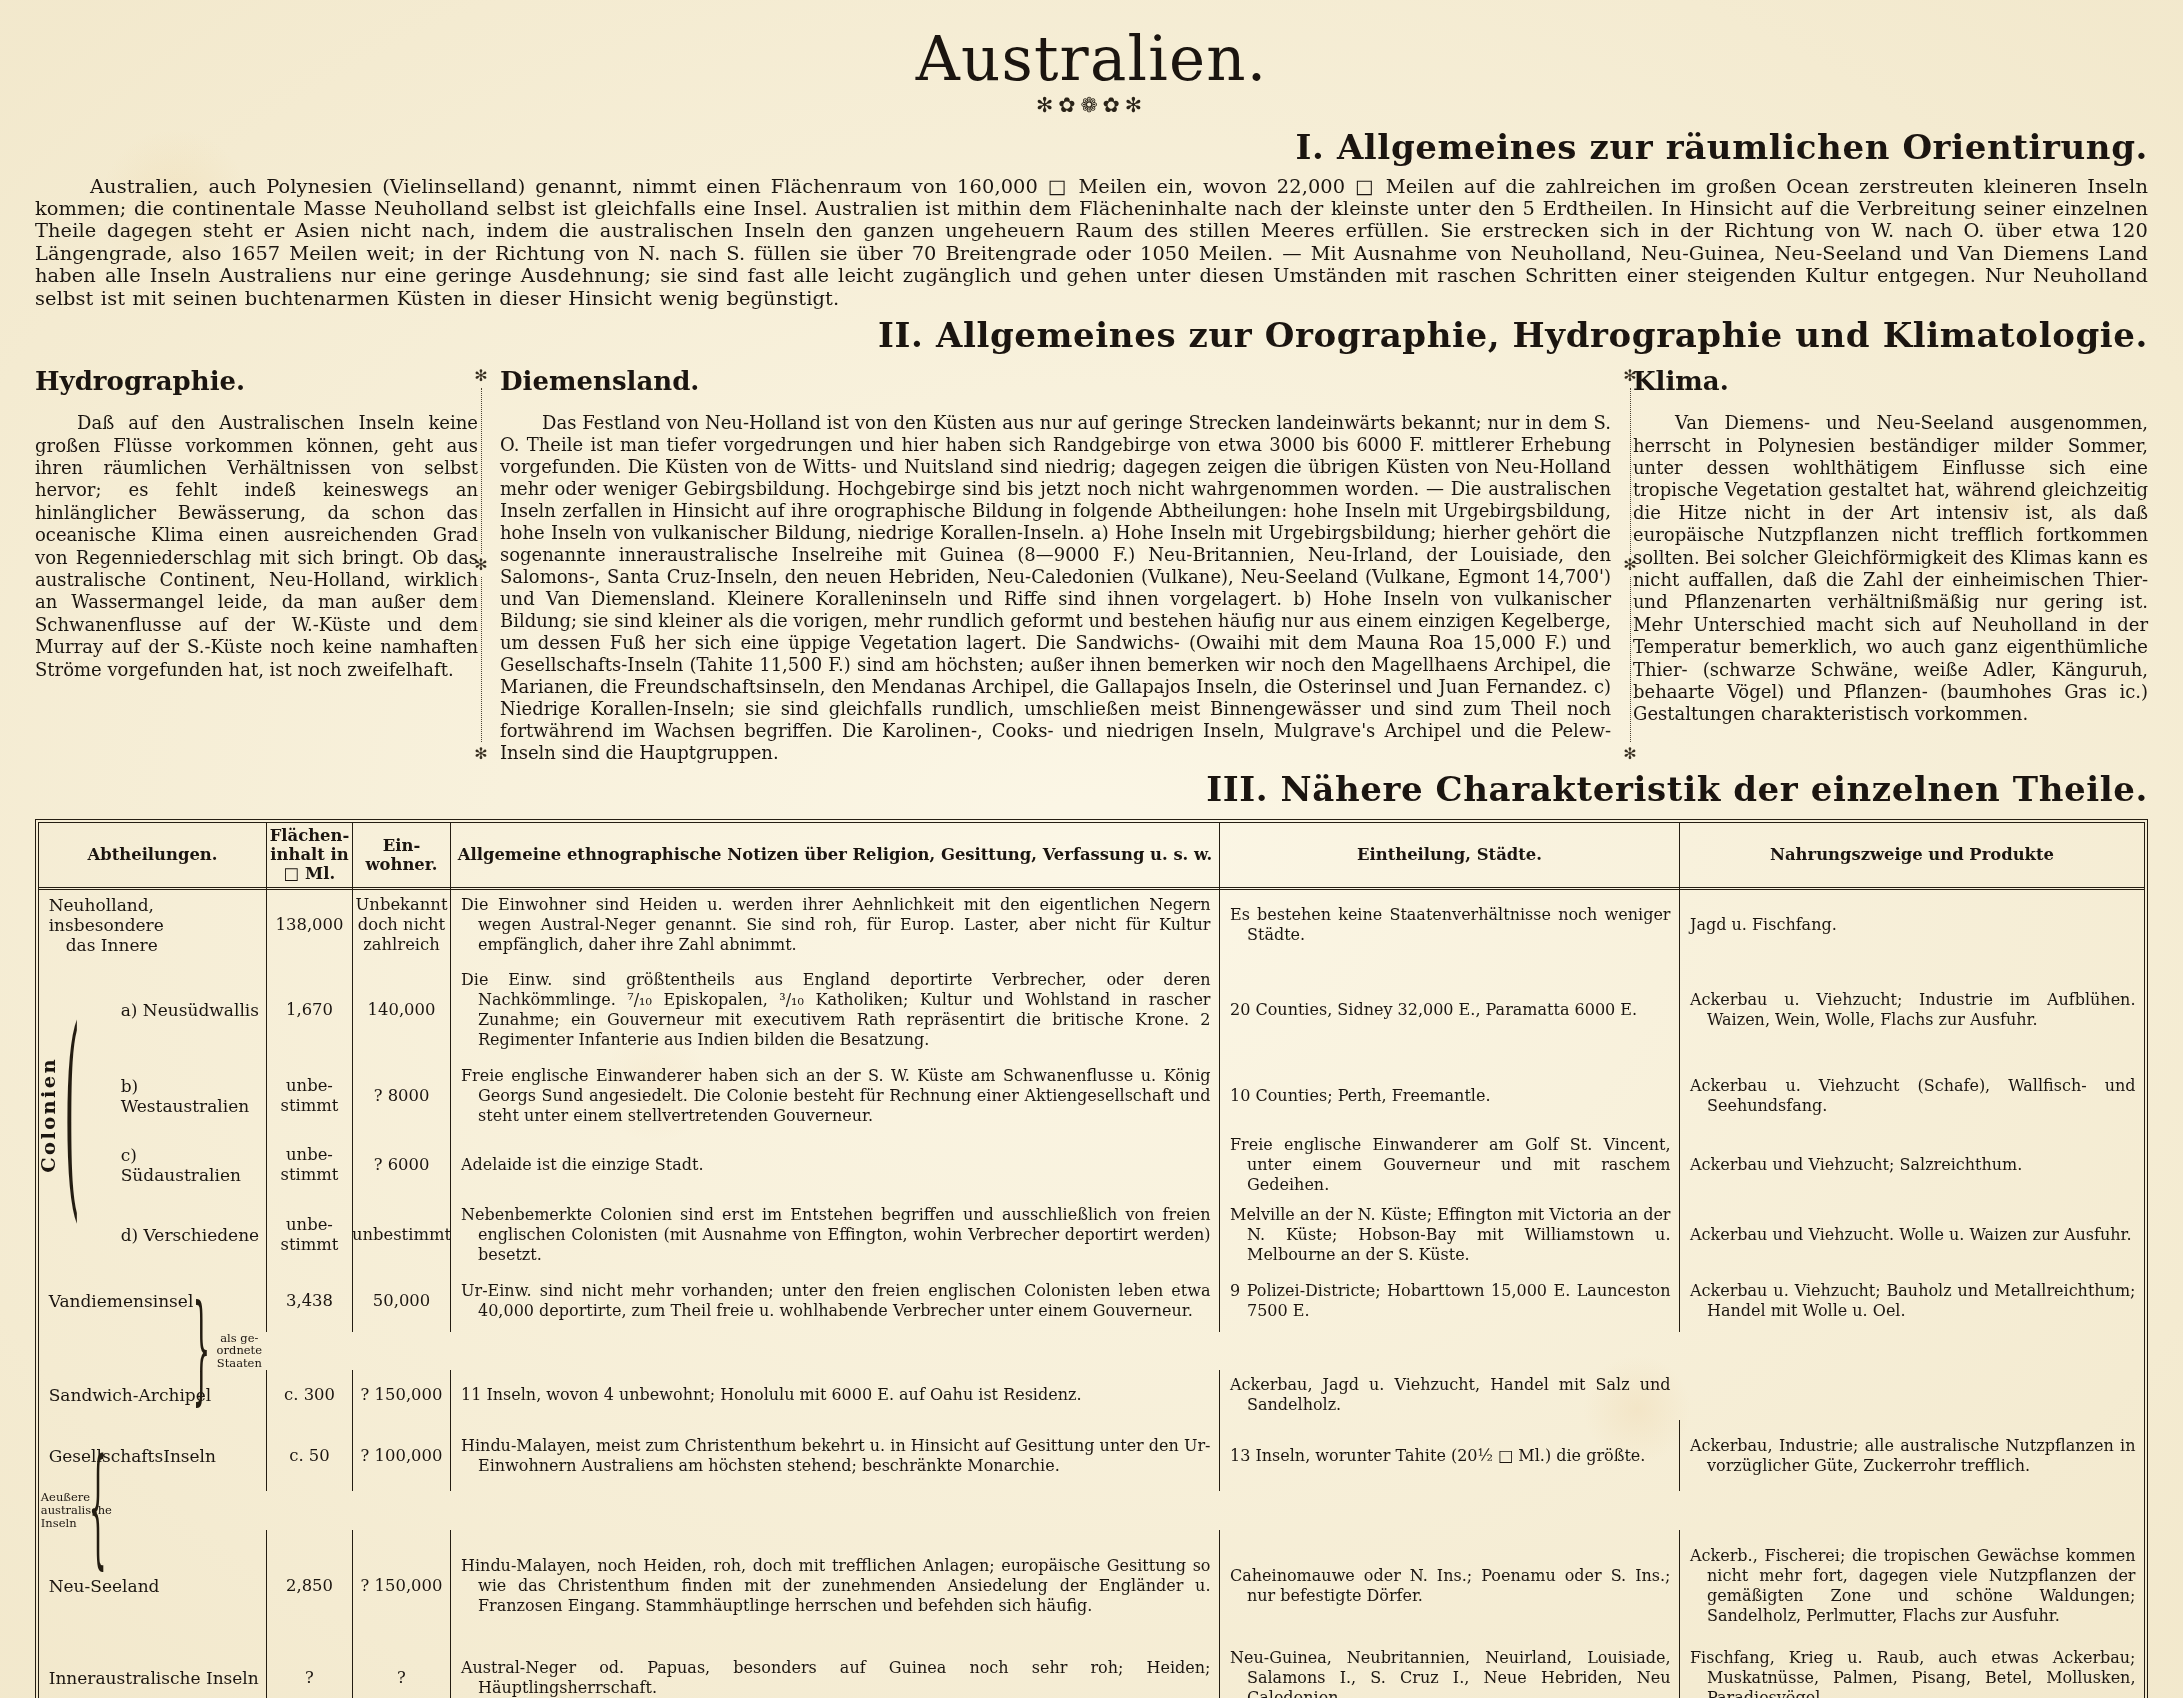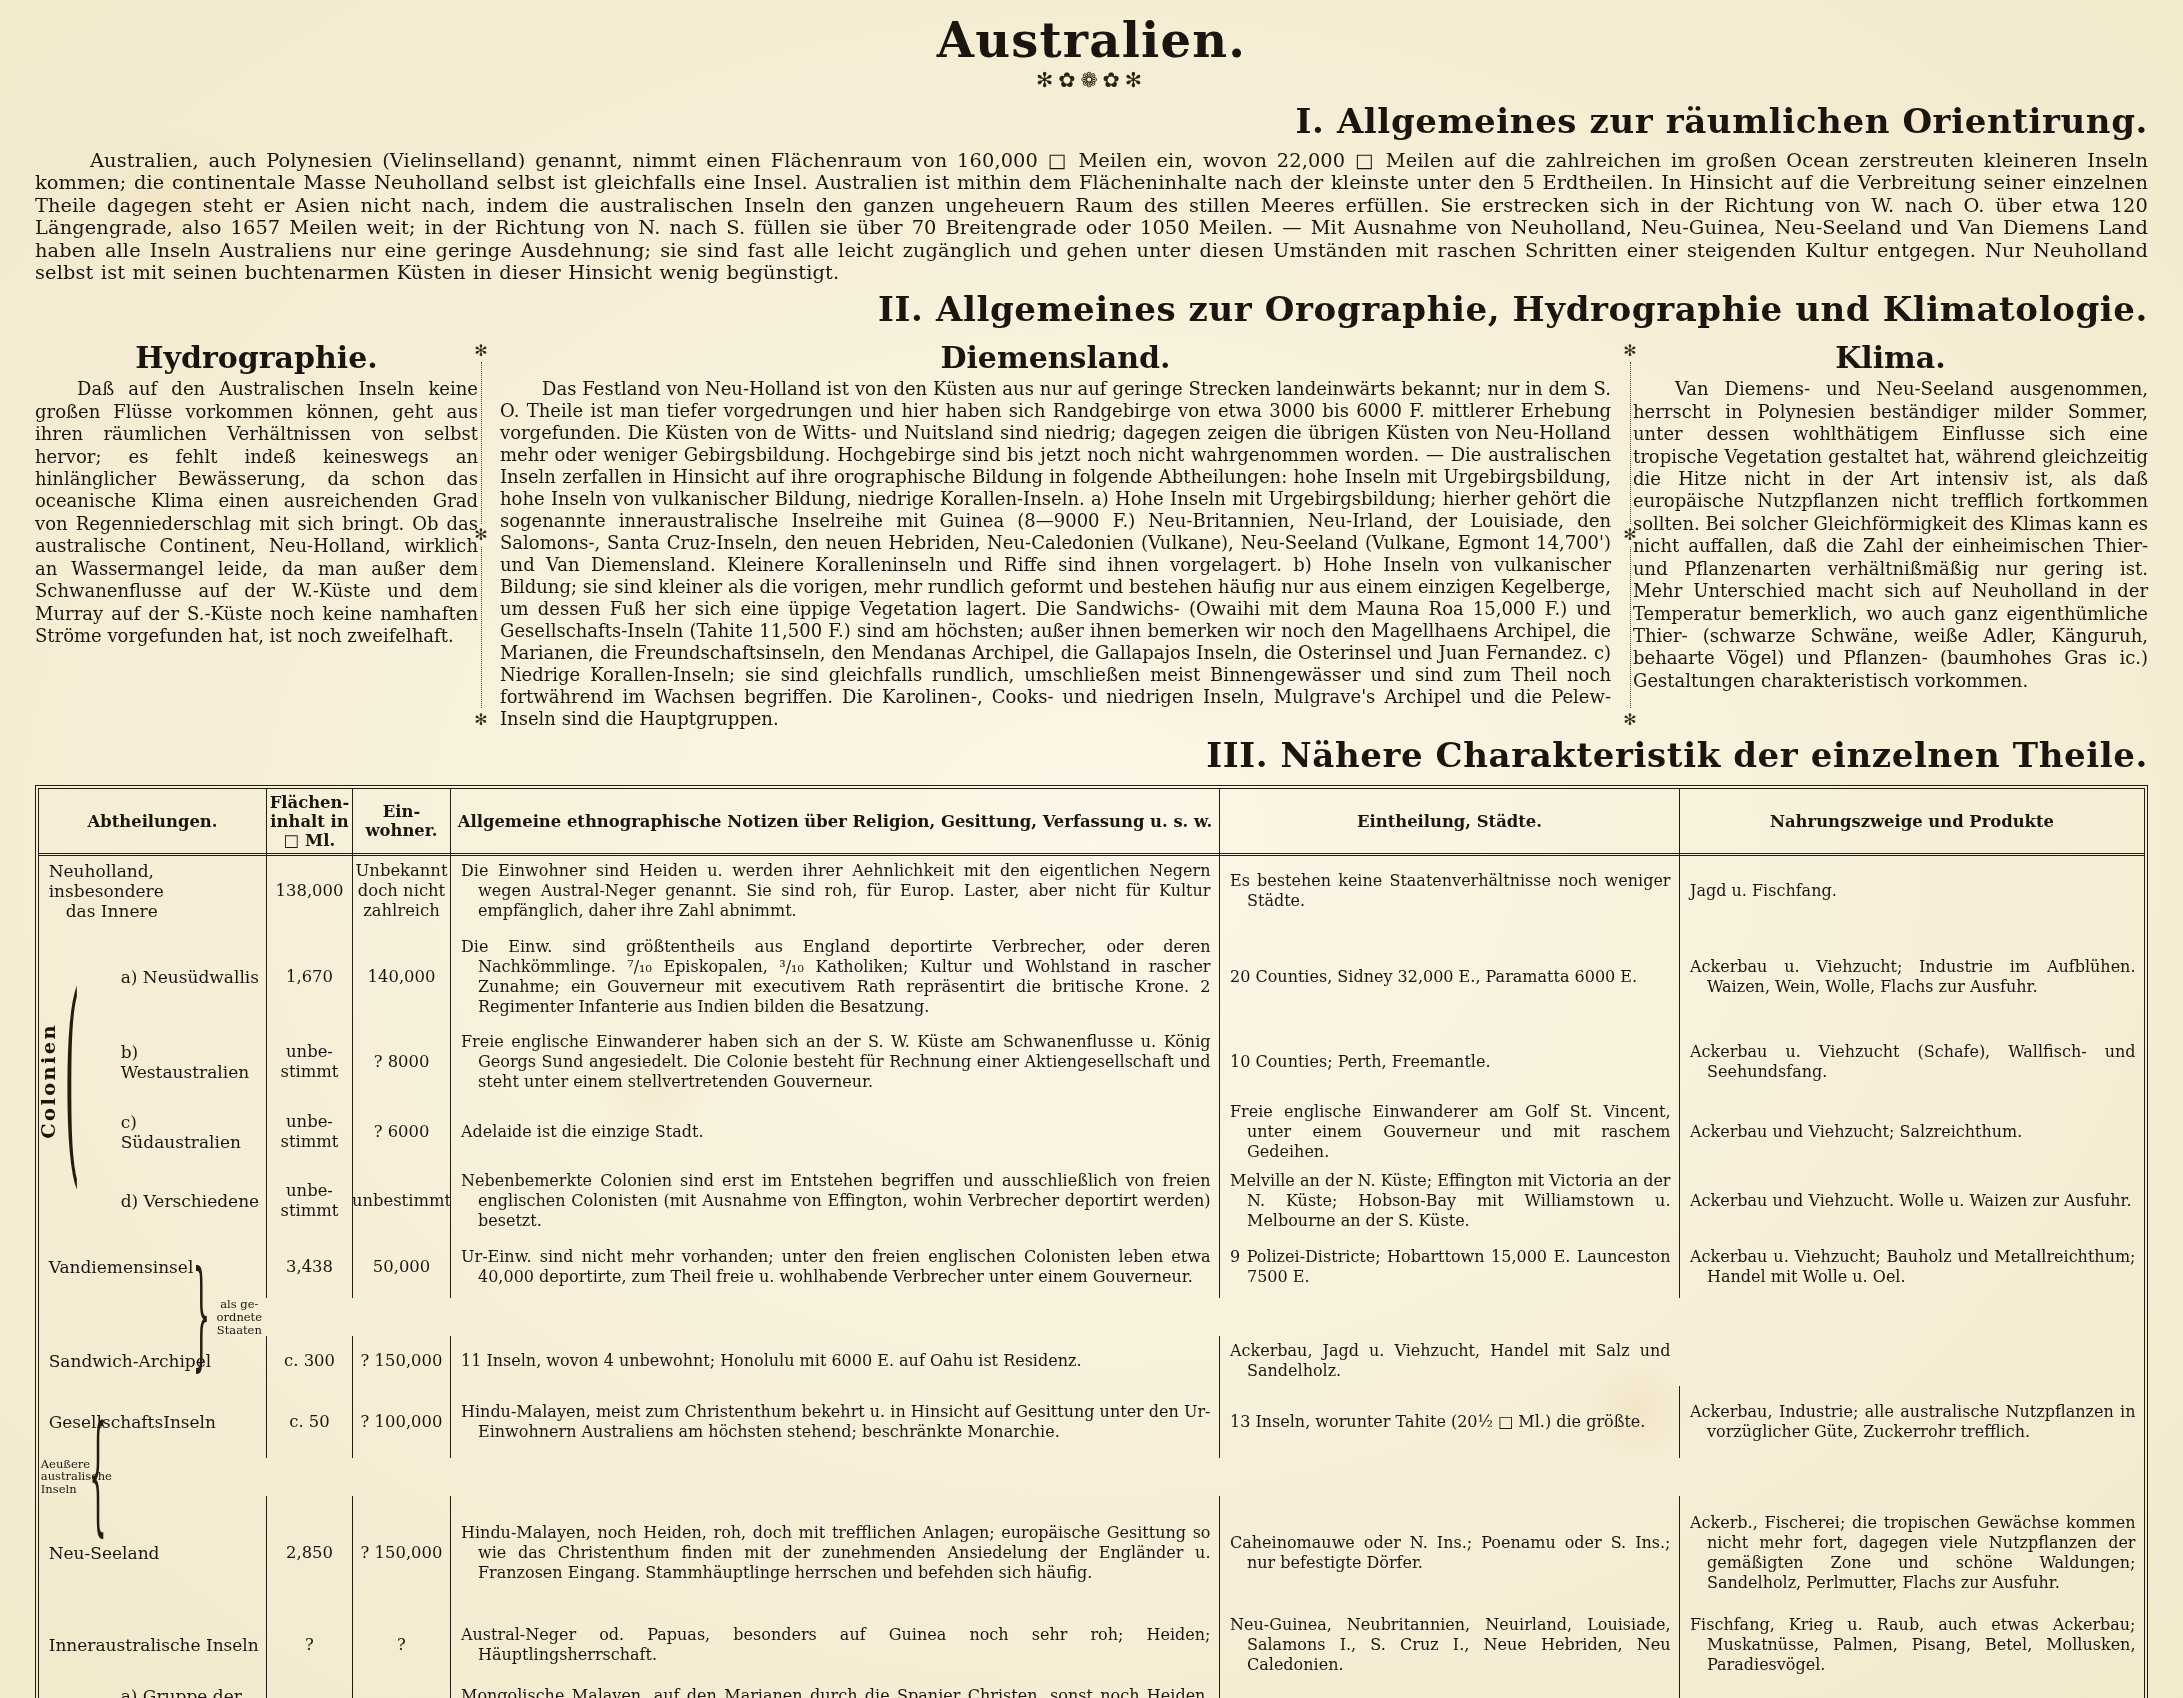--- a/index.html
+++ b/index.html
@@ -13,42 +13,42 @@
       radial-gradient(circle at 92% 30%, rgba(222,168,70,.12), transparent 2.5%),
       radial-gradient(circle at 75% 83%, rgba(214,150,60,.10), transparent 2.5%),
       radial-gradient(circle at 30% 64%, rgba(214,150,60,.07), transparent 3%),
       radial-gradient(circle at 55% 40%, rgba(224,180,90,.06), transparent 4%),
       radial-gradient(ellipse at 50% 50%, rgba(255,252,240,.5), rgba(226,208,160,.25) 96%);
   }
   .sheet{padding:9.7px 35px 0 35px;}
 
   
   .main-title{
-    text-align:center;font-weight:bold;font-size:48px;line-height:1.05;
-    letter-spacing:1.2px;margin-top:5px;
+    text-align:center;font-weight:normal;font-size:61px;line-height:1.05;
+    letter-spacing:1.2px;margin-top:17px;
   }
   .ornament{ text-align:center;font-size:20.6px;line-height:1.1;margin-top:3.6px;color:#2a2318;letter-spacing:4.9px;}
   .sec-heading{
     text-align:right;font-weight:bold;font-size:34px;line-height:1.15;margin-top:11px;letter-spacing:0.6px;
   }
   .sec-heading.small-gap{margin-top:6px;}
 
   
   .lead{
     margin-top:8.5px;font-size:19.4px;line-height:22.4px;text-align:justify;
     text-indent:55px;letter-spacing:0.1px;word-spacing:1.2px;
   }
 
   
   .threecol{display:flex;margin-top:11px;align-items:stretch;}
   .col{display:flex;flex-direction:column;}
   .col-hydro{width:443px;}
   .col-oro{flex:1;padding:0 16px;}
   .col-klima{width:515px;}
-  .col-title{text-align:center;font-weight:bold;font-size:30px;margin-bottom:3px;}
+  .col-title{text-align:left;font-weight:bold;font-size:26px;margin-bottom:16px;}
   .col-body{font-size:18px;line-height:22.4px;text-align:justify;text-indent:42px;}
   .col-oro .col-body{line-height:22px;}
   .vdiv{width:6px;display:flex;flex-direction:column;align-items:center;padding:2.4px 0;}
   .vdiv .star{font-size:16px;line-height:1;color:#352c1e;}
   .vdiv .dotline{flex:1;width:0;border-left:1.8px dotted #4a4030;margin:3.6px 0;}
 
   
   .t-wrap{margin-top:9.7px;position:relative;}
   .t-grid{
     display:grid;

